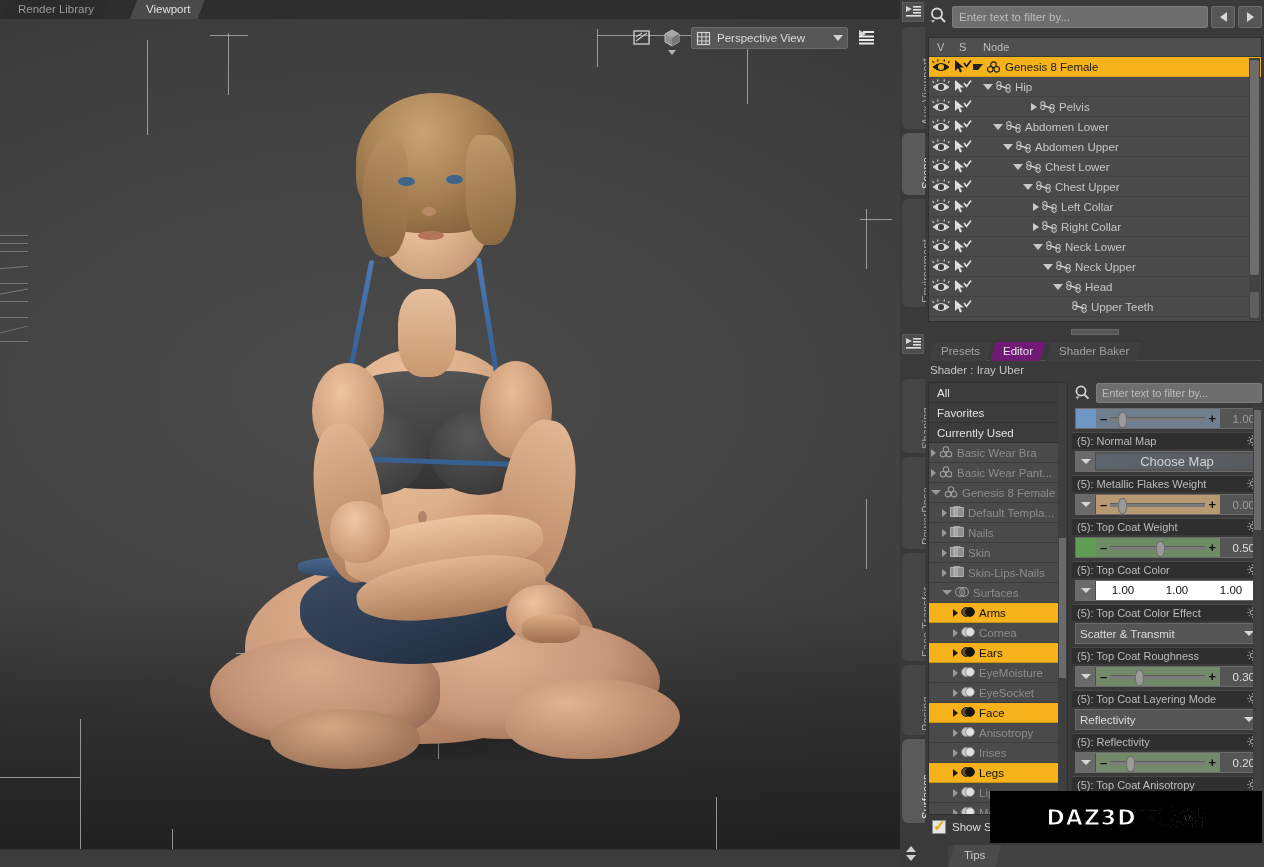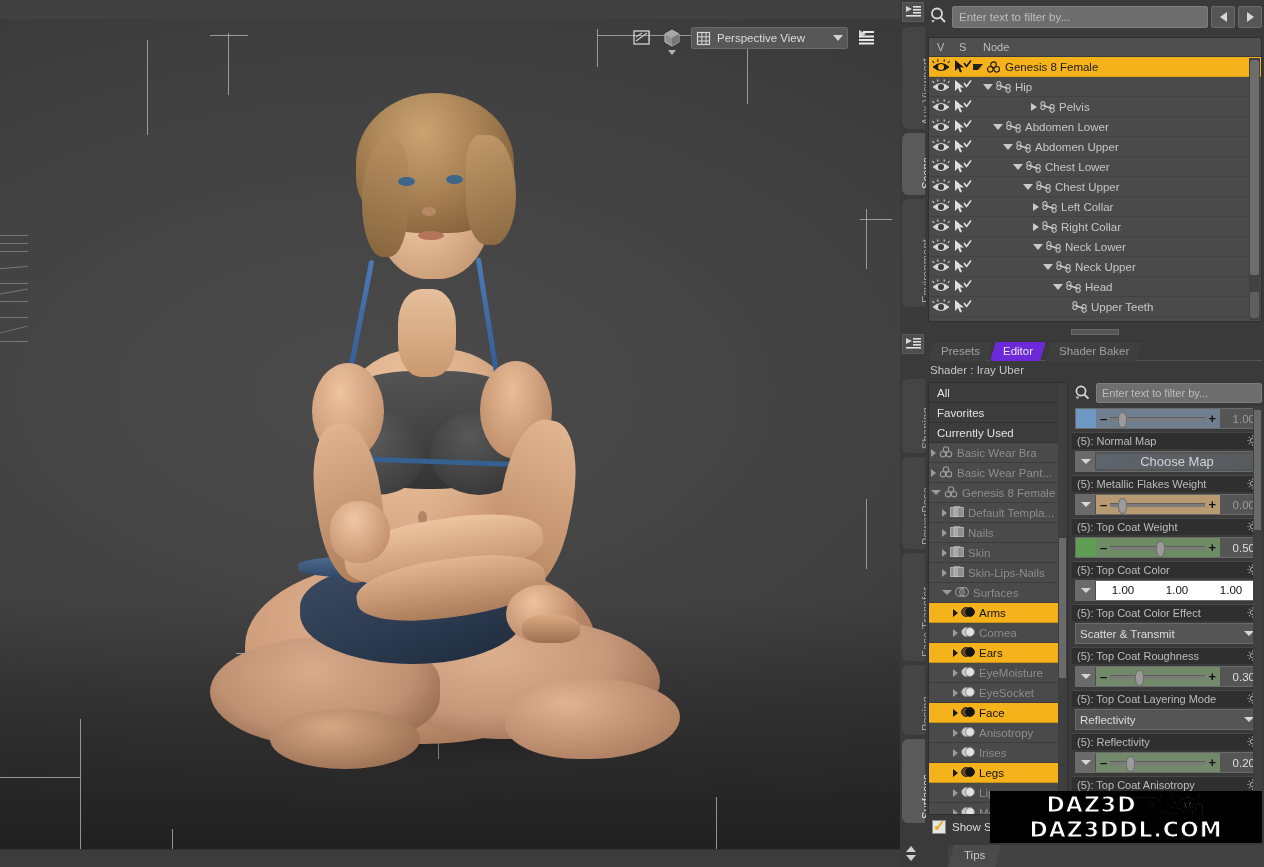--- a/index.html
+++ b/index.html
@@ -82,21 +82,21 @@
   
   #splitter{ position:absolute; left:2px; top:325px; width:334px; height:14px; }
   #splitter .grip{ position:absolute; left:50%; top:4px; transform:translateX(-50%); width:48px; height:6px;
     background:#555; border:1px solid #6a6a6a; }
 
   
   #surf-tabs{ position:absolute; left:2px; top:341px; width:334px; height:20px; }
   .stab{ position:absolute; top:0; height:20px; line-height:19px; padding:0 12px; font-size:11.5px; color:#a0a0a0;
     background:#3f3f3f; border:1px solid #353535; border-bottom:none; cursor:pointer;
     clip-path: polygon(6px 0, 100% 0, calc(100% - 6px) 100%, 0 100%); }
-  .stab.active{ background:#6d28d9; color:#e6e6e6; }
+  .stab.active{ background:#701a75; color:#e6e6e6; }
   #surf-tabs .tabline{ position:absolute; left:0; bottom:0; width:334px; height:1px; background:#535353; }
 
   #shader-label{ position:absolute; left:4px; top:364px; font-size:11.5px; color:#c6c6c6; }
 
   
   #surf-list{ position:absolute; left:2px; top:382px; width:140px; bottom:52px; background:#4a4a4a;
     border:1px solid #2f2f2f; overflow:hidden; }
   .srow{ position:relative; height:20px; display:flex; align-items:center; font-size:11.5px; color:#8d8d8d;
     border-bottom:1px solid rgba(0,0,0,.18); padding-left:2px; cursor:pointer; white-space:nowrap; }
   .srow.hdr{ background:#3c3c3c; color:#e2e2e2; padding-left:8px; }
@@ -160,20 +160,24 @@
   #watermark div{ font-family:"DejaVu Sans", sans-serif; font-weight:bold; font-size:22px; line-height:25px;
     color:#fff; letter-spacing:1px; -webkit-text-stroke:1px #000; }
 </style>
 </head>
 <body>
 
 <div id="app">
 
   <div id="viewport-pane">
 
+    <div id="vp-tabbar">
+        <div class="vp-tab" style="left: 2px;">Render Library</div>
+        <div class="vp-tab active" style="left: 130px;">Viewport</div>
+      </div>
 
     <div id="vp-canvas">
       <div id="vp-floor"></div>
 
       <div class="gl glv" style="left:147px; top:21px; height:95px;"></div>
       <div class="gl glv" style="left:228px; top:14px; height:62px;"></div>
       <div class="gl glh" style="left:210px; top:16px; width:38px;"></div>
       <div class="gl glh" style="left:597px; top:16px; width:140px;"></div>
       <div class="gl glv" style="left:597px; top:10px; height:38px;"></div>
       <div class="gl glv" style="left:649px; top:12px; height:10px;"></div>
@@ -1086,15 +1090,14 @@
     </div>
 
     <div id="bottombar">
       <div id="tips-strip"></div>
       <div id="tips-tab"><span>Tips</span></div>
     </div>
   </div>
 
   <div id="watermark">
     <div>DAZ3D下载站</div>
-    <div>DAZ3DDL.COM</div>
   </div>
 </div>
 
 </body></html>

